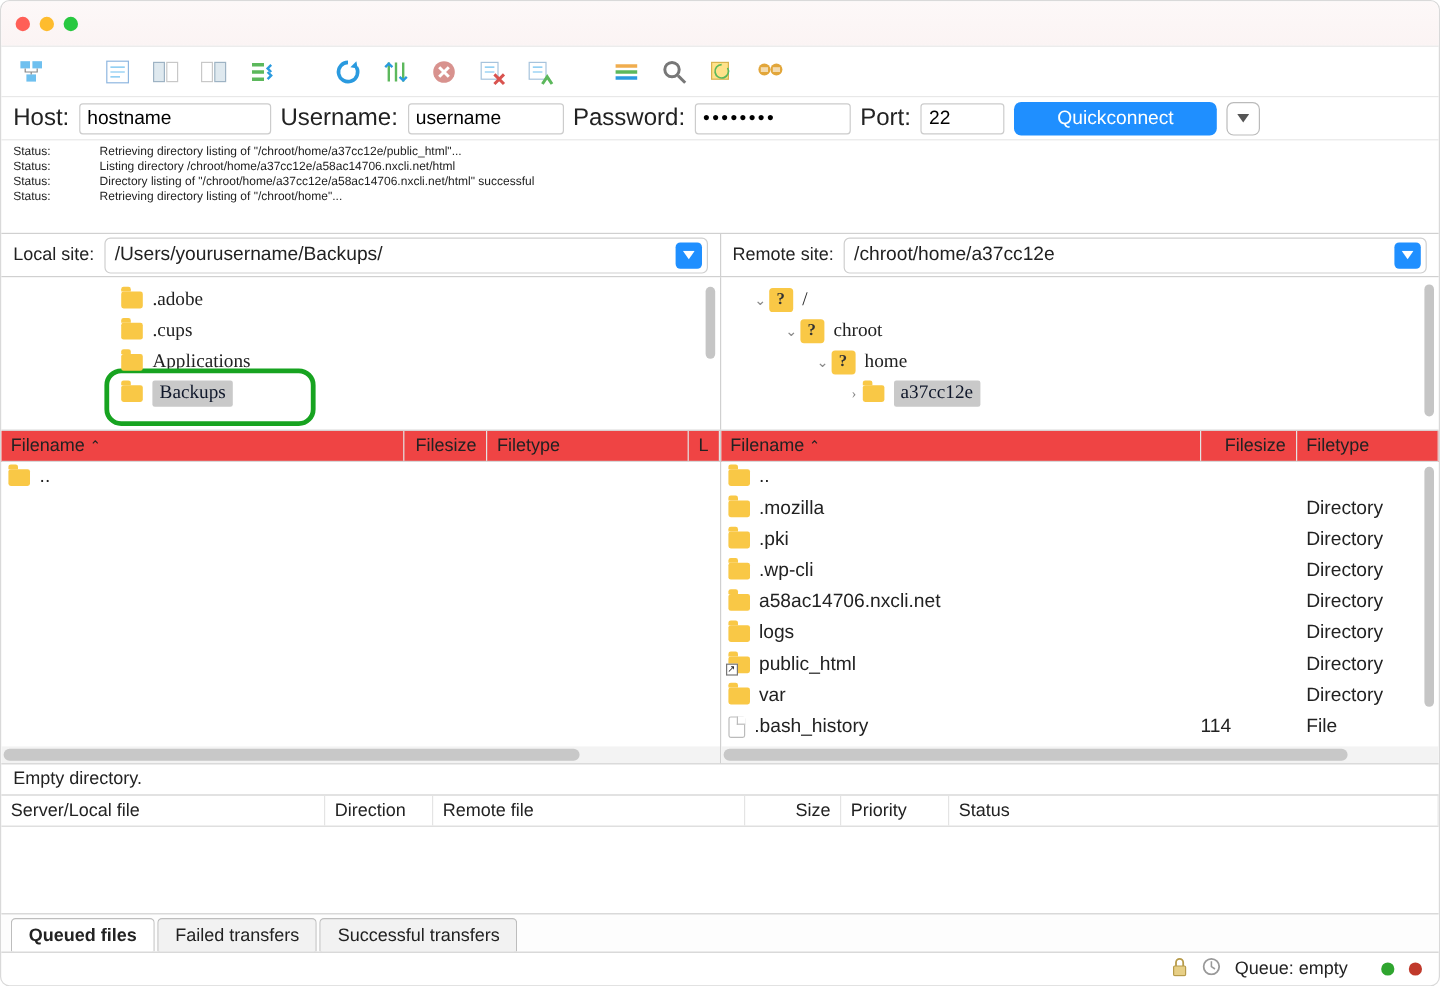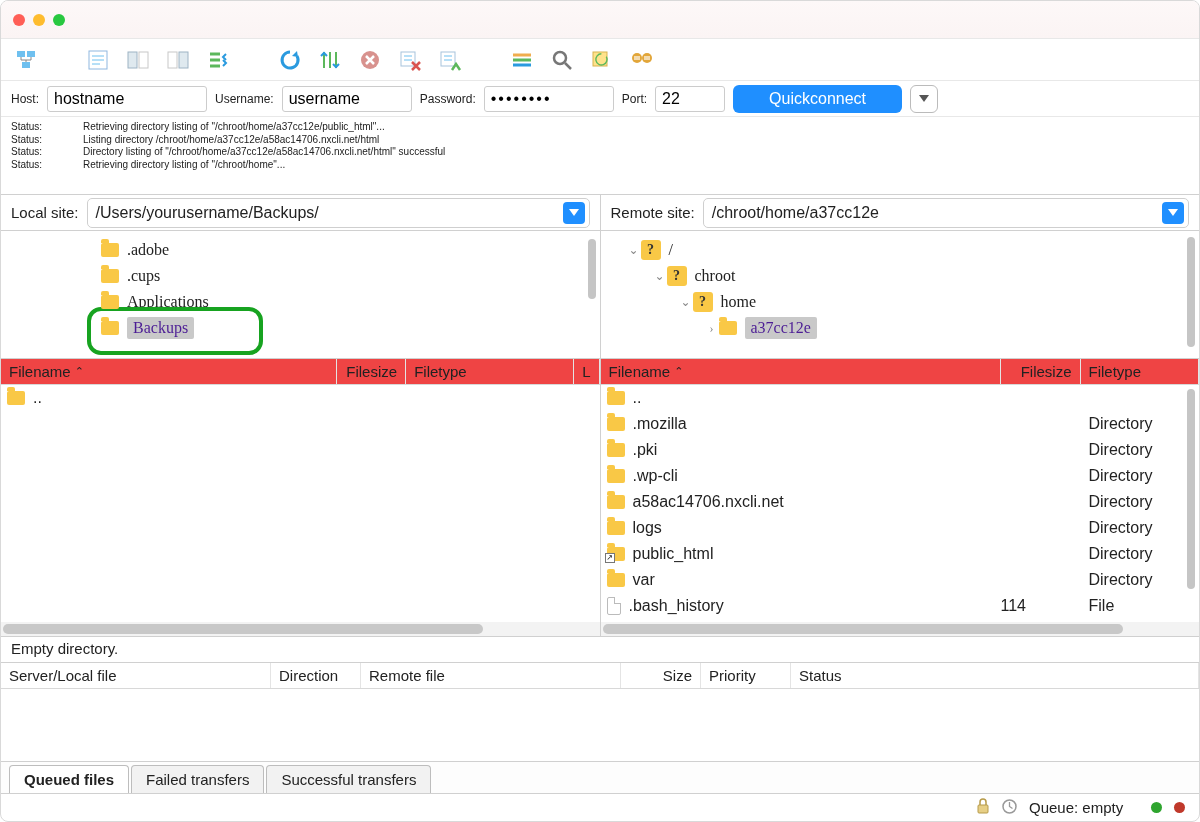--- a/index.html
+++ b/index.html
@@ -6,41 +6,41 @@
   body { font-family: -apple-system, "Helvetica Neue", Arial, sans-serif; font-size: 15px; color: #222; background: #fff; width: 1200px; height: 822px; overflow: hidden; }
   .window { width: 1200px; height: 822px; border: 1px solid #d9d9d9; border-radius: 8px; overflow: hidden; display: flex; flex-direction: column; background: #fff; position: relative; }
   .titlebar { height: 38px; background: linear-gradient(#fdf8f8,#fbf4f4); display:flex; align-items:center; padding:0 12px; gap:8px; border-bottom:1px solid #e8e8e8;}
   .tl-dot { width:12px; height:12px; border-radius:50%; }
   .tl-red{background:#ff5f57;} .tl-yellow{background:#febc2e;} .tl-green{background:#28c840;}
   .toolbar { height:42px; display:flex; align-items:center; gap:6px; padding:0 8px; border-bottom:1px solid #e8e8e8;}
   .tgap { width:26px; }
   .tbtn { width:34px; height:30px; display:flex; align-items:center; justify-content:center; border-radius:4px;}
   .tbtn svg { width:26px; height:24px; }
   .conn-row { height:36px; display:flex; align-items:center; gap:8px; padding:0 10px; border-bottom:1px solid #e8e8e8;}
-  .conn-row label { font-size:12px;}
+  .conn-row label { font-size:20px;}
   .conn-row input { font-size:16px; padding:3px 6px; border:1px solid #ccc; border-radius:3px; background:#fff;}
   .qcbtn { background:#1f8fff; color:#fff; border:none; padding:5px 36px; font-size:16px; border-radius:6px; font-weight:500;}
   .dd { width:28px; height:28px; border:1px solid #bbb; border-radius:6px; display:flex;align-items:center;justify-content:center; background:#fff;}
   .log { height:78px; padding:4px 10px; font-size:10px; overflow:hidden; border-bottom:1px solid #d0d0d0; line-height:1.25;}
   .log-row { display:flex; gap:18px;}
   .log-row .lab { width:54px;}
   .sites { height:36px; display:flex; border-bottom:1px solid #d0d0d0;}
   .site-half { flex:1; display:flex; align-items:center; gap:8px; padding:0 10px; position:relative;}
   .site-half + .site-half { border-left:1px solid #d0d0d0;}
   .site-input { flex:1; display:flex; align-items:center; justify-content:space-between; border:1px solid #cfcfcf; border-radius:5px; padding:3px 4px 3px 8px; font-size:16px;}
   .blue-caret { width:22px;height:22px;background:#1f8fff;border-radius:4px;display:flex;align-items:center;justify-content:center;}
   .trees { height:128px; display:flex; border-bottom:1px solid #d0d0d0;}
   .tree-half { flex:1; overflow:hidden; position:relative; padding:6px 0;}
   .tree-half + .tree-half { border-left:1px solid #d0d0d0;}
   .tree-row { display:flex; align-items:center; height:26px; font-size:16px;font-family:Liberation Serif, serif;}
   .folder-ico { width:18px;height:14px; background:#f9c846; border-radius:2px; margin-right:8px; position:relative;}
   .folder-ico::before{content:"";position:absolute;top:-4px;left:0;width:8px;height:4px;background:#f9c846;border-radius:2px 2px 0 0;}
   .folder-q { width:20px;height:20px;background:#f9c846;border-radius:3px;margin-right:8px;display:flex;align-items:center;justify-content:center;font-weight:700;font-size:14px;color:#333;}
   .chev { width:14px; display:inline-block; color:#888; font-size:12px; text-align:center;}
-  .sel-folder-label { background:#c9c9c9; color:#4c1d95; padding:2px 6px; border-radius:2px;}
+  .sel-folder-label { background:#c9c9c9; color:#0f172a; padding:2px 6px; border-radius:2px;}
   .highlight-ring { position:absolute; border:4px solid #17a320; border-radius:14px; pointer-events:none;}
   .scroll-thumb { position:absolute; right:4px; width:8px; background:#c5c5c5; border-radius:4px;}
   .file-panels { height:278px; display:flex; border-bottom:1px solid #d0d0d0;}
   .fp-half { flex:1; display:flex; flex-direction:column; overflow:hidden; position:relative;}
   .fp-half + .fp-half { border-left:1px solid #d0d0d0;}
   .fp-head { height:26px; display:flex; align-items:center; font-size:15px; border-bottom:1px solid #d8d8d8; background:#ef4444;}
   .col { padding:0 8px; border-right:1px solid #e4e4e4; height:100%; display:flex; align-items:center;}
   .sort-caret { font-size:11px; margin-left:4px;}
   .fp-body { flex:1; overflow:hidden; position:relative;}
   .frow { display:flex; align-items:center; height:26px; font-size:16px;}

